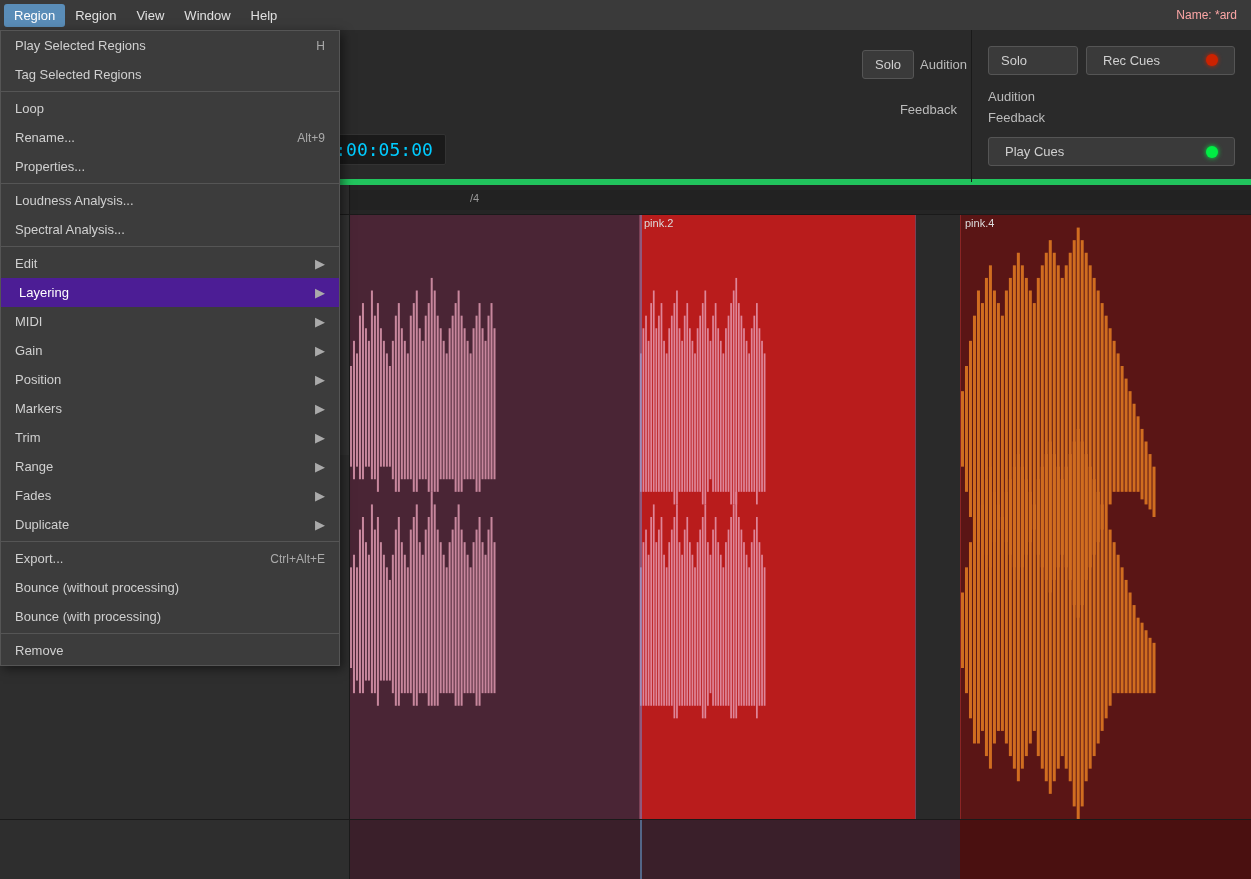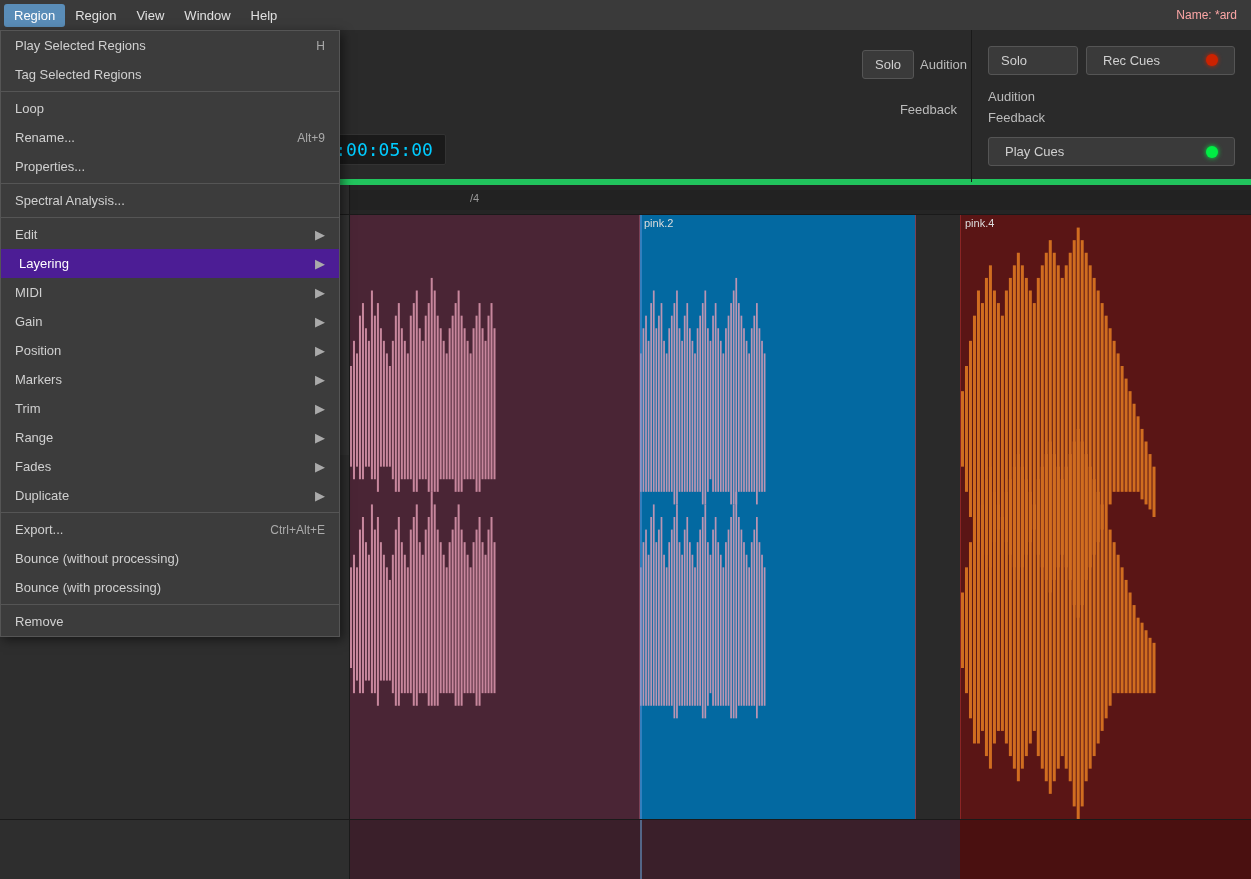--- a/index.html
+++ b/index.html
@@ -447,21 +447,21 @@
       border-right: 1px solid #7a4055;
       overflow: hidden;
     }
 
     .region-pink-2 {
       position: absolute;
       left: 290px;
       top: 0;
       width: 276px;
       height: 100%;
-      background: #0369a1;
+      background: #b91c1c;
       border-right: 1px solid #7a4055;
       overflow: hidden;
     }
 
     .region-red {
       position: absolute;
       left: 610px;
       top: 0;
       width: 400px;
       height: 100%;
@@ -974,20 +974,23 @@
     </div>
     <div class="dropdown-item">
       <span>Rename...</span>
       <span class="shortcut">Alt+9</span>
     </div>
     <div class="dropdown-item">
       <span>Properties...</span>
     </div>
     <div class="separator"></div>
     <div class="dropdown-item">
+      <span>Loudness Analysis...</span>
+    </div>
+    <div class="dropdown-item">
       <span>Spectral Analysis...</span>
     </div>
     <div class="separator"></div>
     <div class="dropdown-item">
       <span>Edit</span>
       <span class="arrow">▶</span>
     </div>
     <div class="dropdown-item active highlighted">
       <span>Layering</span>
       <span class="arrow">▶</span>

